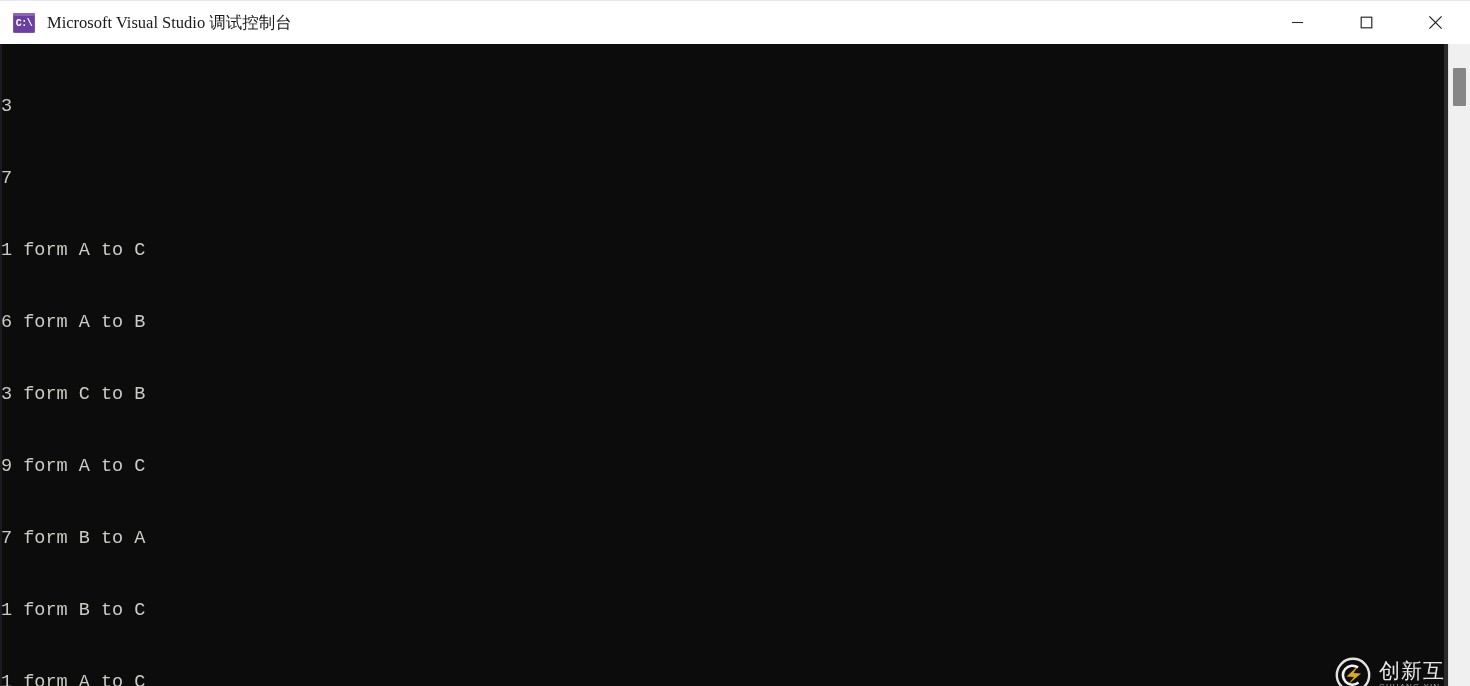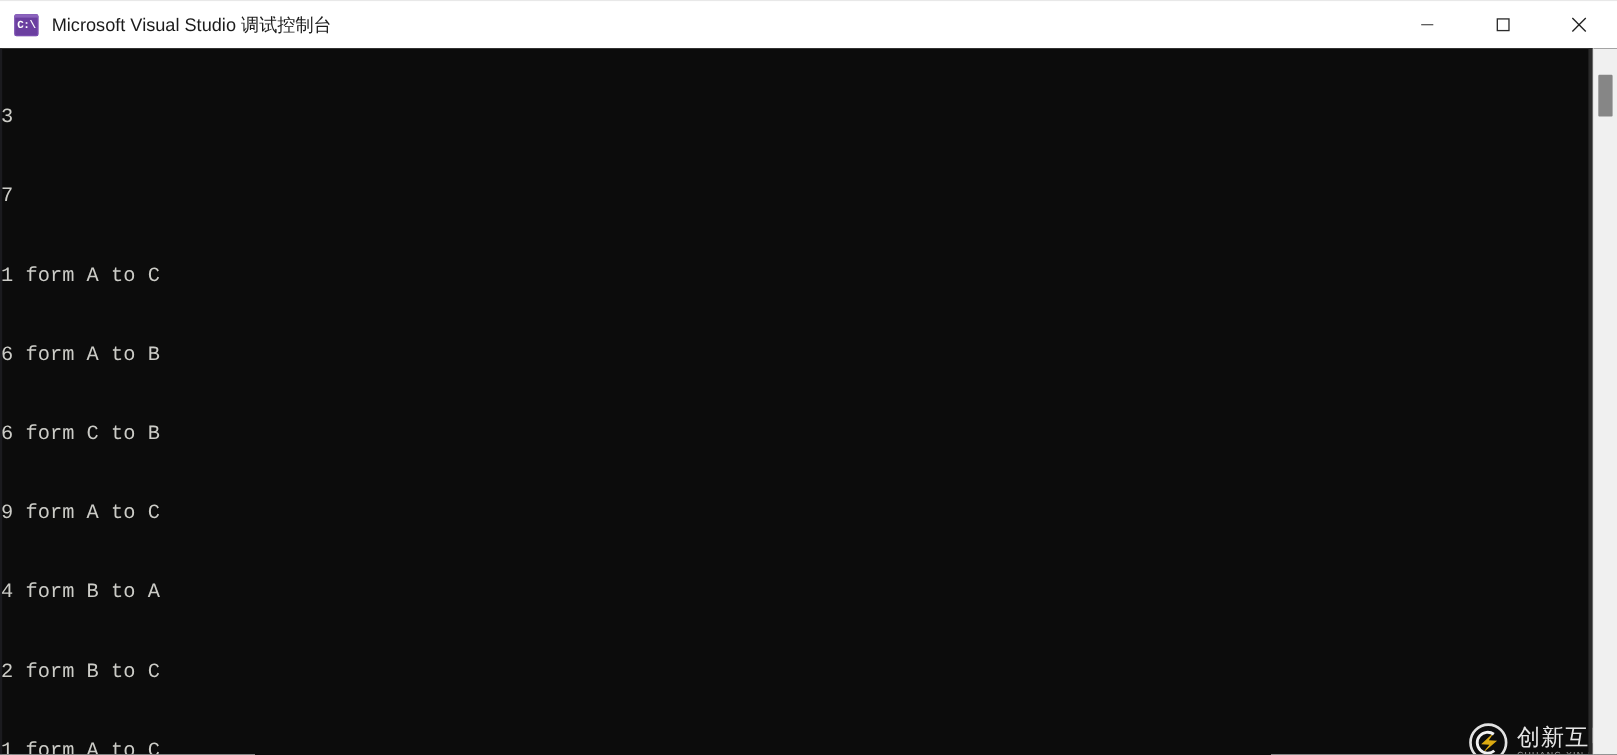--- a/index.html
+++ b/index.html
@@ -72,21 +72,21 @@
     color: #ffffff;
     letter-spacing: -0.5px;
     font-weight: bold;
   }
 
   #title-text {
     margin-left: 12px;
     font-size: 16.5px;
     color: #1b1b1b;
     white-space: nowrap;
-    font-family: Liberation Sans, sans-serif;
+    font-family: Liberation Serif, serif;
   }
 
   #window-controls {
     display: flex;
     align-items: stretch;
     height: 44px;
     flex: 0 0 auto;
   }
   .wc-btn {
     width: 69px;
@@ -228,24 +228,24 @@
     </div>
   </div>
 
   <div id="console">
     <div id="console-edge-left"></div>
     <div id="console-text">
       <div class="cline">3</div>
       <div class="cline">7</div>
       <div class="cline">1 form A to C</div>
       <div class="cline">6 form A to B</div>
-      <div class="cline">6 form C to B</div>
+      <div class="cline">3 form C to B</div>
       <div class="cline">9 form A to C</div>
-      <div class="cline">4 form B to A</div>
-      <div class="cline">2 form B to C</div>
+      <div class="cline">7 form B to A</div>
+      <div class="cline">1 form B to C</div>
       <div class="cline">1 form A to C</div>
       
       
       
     </div>
 
     <div id="watermark">
       <div id="wm-logo">
         <svg width="38" height="38" viewBox="0 0 38 38">
           <circle cx="19" cy="19" r="16.2" fill="none" stroke="#efefef" stroke-width="2.4"></circle>

